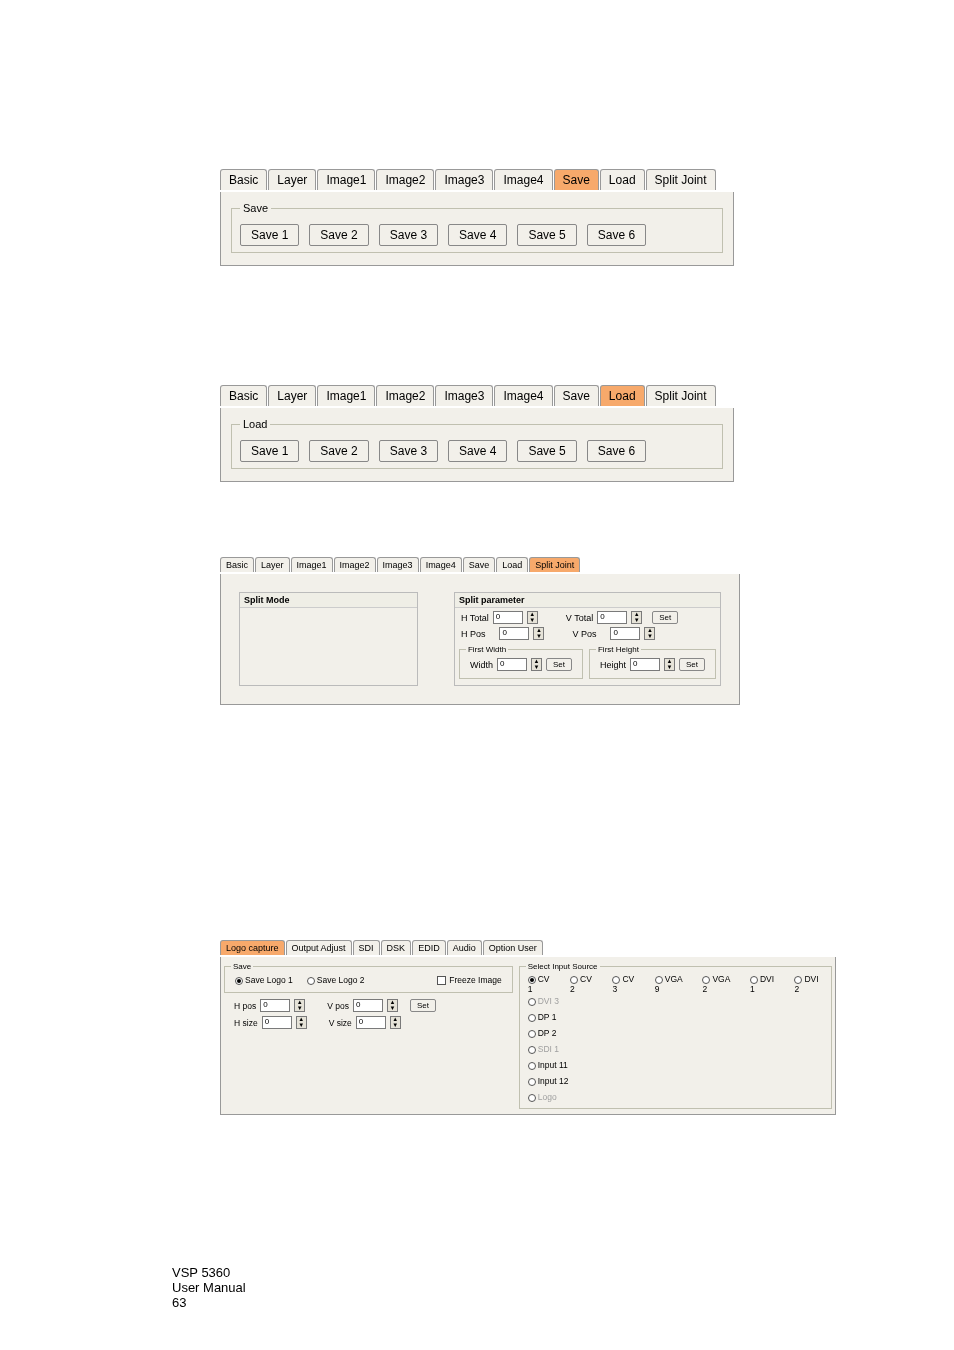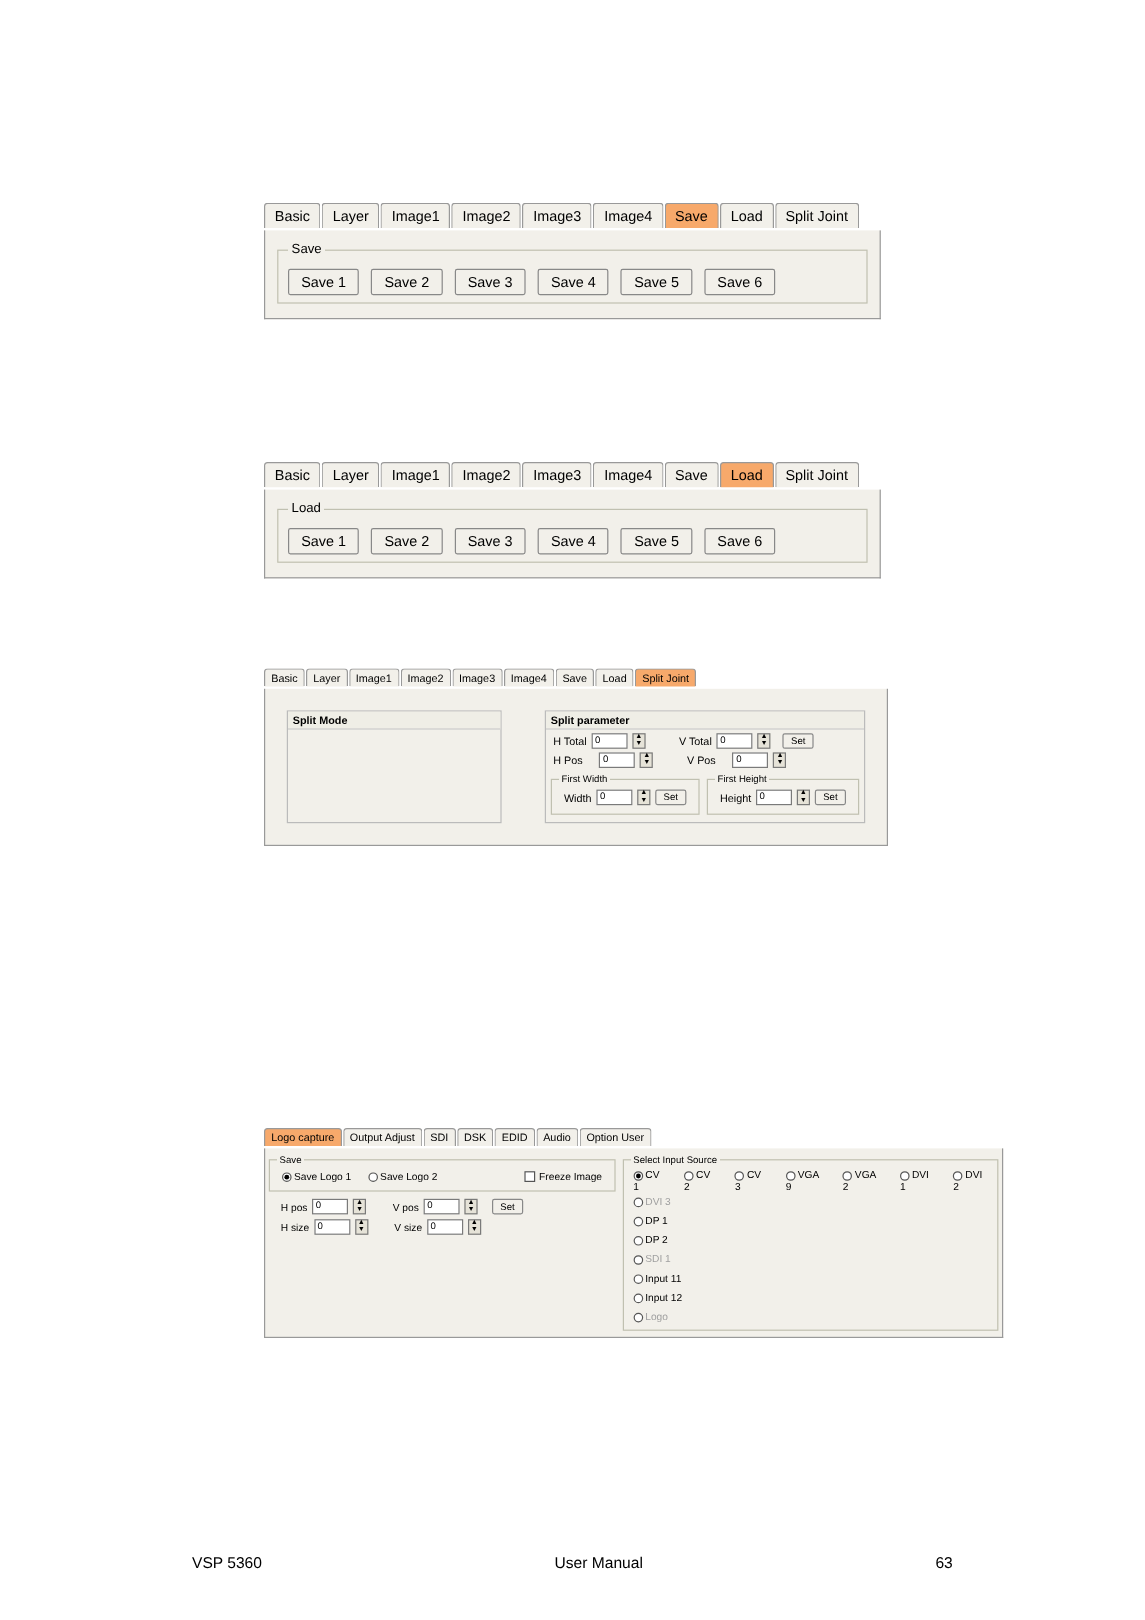--- a/index.html
+++ b/index.html
@@ -106,25 +106,26 @@
   .logo-left { width: 48%; padding:3px; }
   .logo-right { flex:1; padding:3px; }
   .chk { width:9px; height:9px; border:1px solid #555; display:inline-block; background:#fff; margin-right:3px; vertical-align:middle; }
   .rad { width:8px; height:8px; border:1px solid #555; border-radius:50%; display:inline-block; background:#fff; margin-right:2px; vertical-align:middle; }
   .rad.sel::after { content:''; display:block; width:4px; height:4px; background:#000; border-radius:50%; margin:1px; }
   .gray { color:#a0a0a0; }
 
   .footer {
     position: absolute;
     bottom: 40px;
-    left: 0; right: 0;
+    left: 12px; right: 0;
     display:flex;
     justify-content: space-between;
     padding: 0 160px;
     font-size: 13px;
+    flex-direction: column;
   }
 </style>
 </head>
 <body>
 
 <div class="page">
 
   <div class="panel-block">
     <div class="tabstrip">
       <div class="tab">Basic</div>

